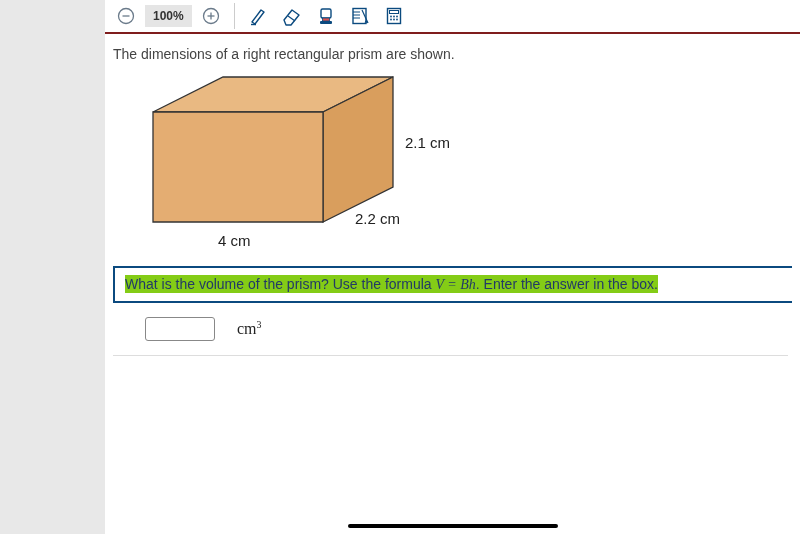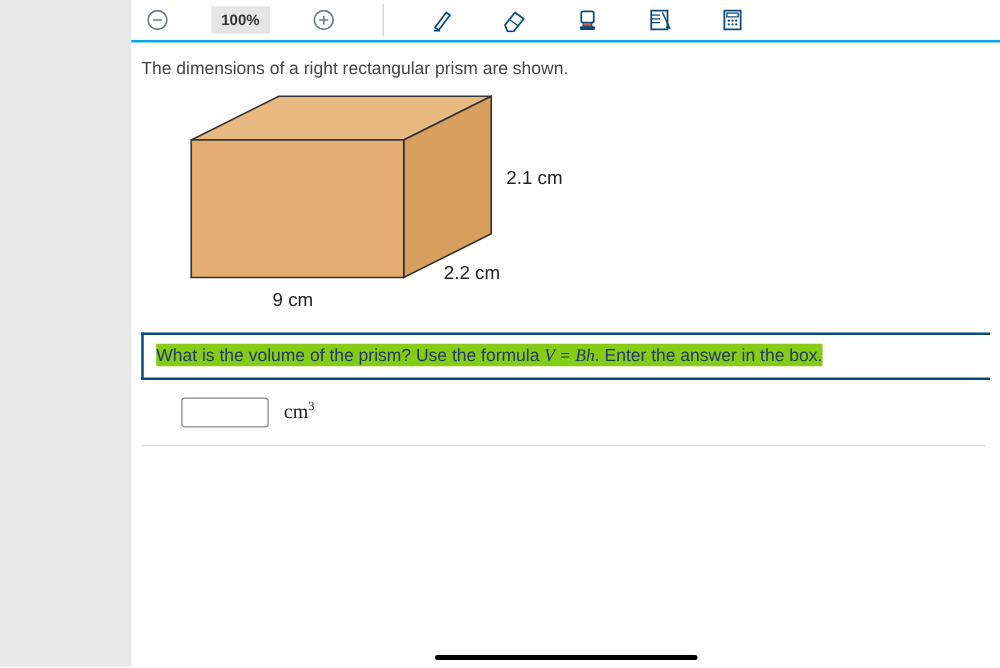--- a/index.html
+++ b/index.html
@@ -27,23 +27,22 @@
     flex: 1;
     display: flex;
     flex-direction: column;
     position: relative;
   }
   
   .toolbar {
     display: flex;
     align-items: center;
     height: 34px;
-    border-bottom: 2px solid #0ea5e9;
+    border-bottom: 2px solid #7f1d1d;
     padding: 0 4px;
-    gap: 24px;
   }
   .t-btn {
     width: 30px;
     height: 30px;
     display: flex;
     align-items: center;
     justify-content: center;
     margin: 0 2px;
     color: #0b4a7f;
   }
@@ -109,21 +108,21 @@
   }
   .answer-input {
     width: 70px;
     height: 24px;
     border: 1px solid #888;
     border-radius: 3px;
     padding: 2px 4px;
     font-size: 13px;
   }
   .unit {
-    margin-left: 12px;
+    margin-left: 22px;
     font-family: 'Times New Roman', serif;
     font-size: 16px;
     color: #222;
   }
   .unit sup { font-size: 10px; }
   .bottom-bar {
     position: absolute;
     left: 50%;
     transform: translateX(-50%);
     bottom: 6px;
@@ -207,21 +206,21 @@
         <svg width="280" height="180" viewBox="0 0 280 180">
 
           <polygon points="20,40 190,40 260,5 90,5" fill="#e9b982" stroke="#333" stroke-width="1.3"></polygon>
 
           <polygon points="190,40 260,5 260,115 190,150" fill="#d99e5d" stroke="#333" stroke-width="1.3"></polygon>
 
           <polygon points="20,40 190,40 190,150 20,150" fill="#e4ad72" stroke="#333" stroke-width="1.3"></polygon>
         </svg>
         <div class="dim-label" style="left:272px; top:62px;">2.1 cm</div>
         <div class="dim-label" style="left:222px; top:138px;">2.2 cm</div>
-        <div class="dim-label" style="left:85px; top:160px;">9 cm</div>
+        <div class="dim-label" style="left:85px; top:160px;">4 cm</div>
       </div>
 
       <div class="question-bar">
         <span class="hl">
           <span>What is the volume of the prism? Use the formula </span><span class="formula"><span>V</span><span> = </span><span>Bh</span></span><span>. Enter the answer in the box.</span>
         </span>
       </div>
 
       <div class="answer-row">
         <input class="answer-input" type="text" value="" style="">

